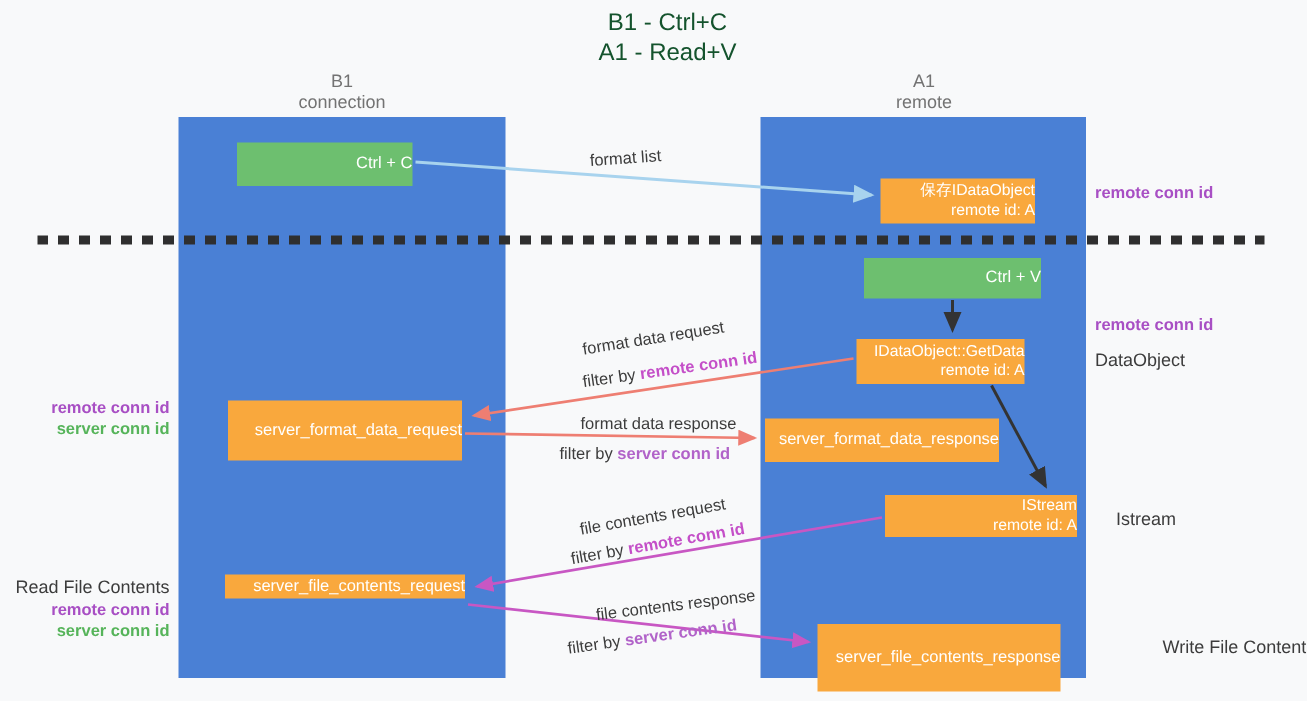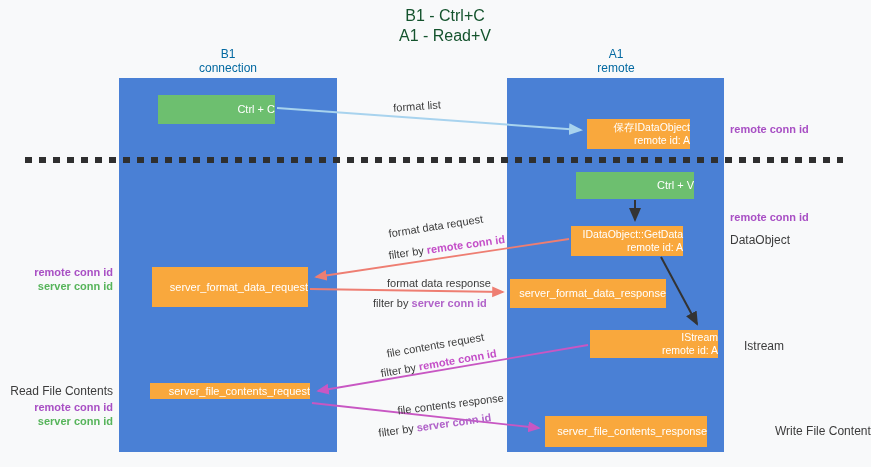--- a/index.html
+++ b/index.html
@@ -16,42 +16,42 @@
     --arrow-black:#333333;
     --dash-black:#2f2f2f;
   }
   *{margin:0;padding:0;box-sizing:border-box;}
   html,body{background:#f8f9fa;}
   body{font-family:"Liberation Sans","DejaVu Sans",sans-serif;}
   .canvas{position:relative;width:871px;height:467px;background:#f8f9fa;overflow:hidden;}
 
   .title{position:absolute;left:335px;top:6px;width:220px;text-align:center;color:#14532d;font-size:16px;line-height:20px;z-index:4;}
 
-  .lifeline-header{position:absolute;text-align:center;color:#0369a1;font-size:12px;line-height:14px;z-index:4;}
+  .lifeline-header{position:absolute;text-align:center;color:#737373;font-size:12px;line-height:14px;z-index:4;}
   .lifeline-header.b1{left:169px;top:47px;width:118px;}
   .lifeline-header.a1{left:557px;top:47px;width:118px;}
 
   .lifeline{position:absolute;top:78px;height:374px;background:var(--lifeline-blue);z-index:1;}
   .lifeline.b1{left:119px;width:218px;}
   .lifeline.a1{left:507px;width:217px;}
 
   .node{position:absolute;display:flex;flex-direction:column;align-items:flex-end;justify-content:center;color:#fff;font-size:11px;line-height:13px;text-align:center;z-index:3;}
   .node.green{background:var(--box-green);}
   .node.orange{background:var(--box-orange);}
   .node.two-line{font-size:10.5px;line-height:13px;}
 
   .box-ctrl-c{left:158px;top:95px;width:117px;height:29px;}
   .box-save-obj{left:587px;top:119px;width:103px;height:30px;}
   .box-ctrl-v{left:576px;top:172px;width:118px;height:27px;}
   .box-getdata{left:571px;top:226px;width:112px;height:30px;}
   .box-format-request{left:152px;top:267px;width:156px;height:40px;}
   .box-format-response{left:510px;top:279px;width:156px;height:29px;}
   .box-istream{left:590px;top:330px;width:128px;height:28px;}
   .box-file-request{left:150px;top:383px;width:160px;height:16px;}
-  .box-file-response{left:545px;top:416px;width:162px;height:31px;padding-left:36px;}
+  .box-file-response{left:545px;top:416px;width:162px;height:45px;padding-left:36px;}
 
   .side-label{position:absolute;font-size:11px;z-index:4;white-space:nowrap;}
   .side-label.purple{color:var(--label-purple);font-weight:bold;}
   .side-label.green{color:var(--label-green);font-weight:bold;}
   .side-label.dark{color:#3c3c3c;font-size:12px;}
   .left-stack{text-align:right;}
 
   .arrow-label{position:absolute;font-size:11px;color:#3c3c3c;z-index:4;white-space:nowrap;}
   .arrow-label .key{font-weight:bold;}
   .arrow-label .key.magenta{color:var(--key-magenta);}

